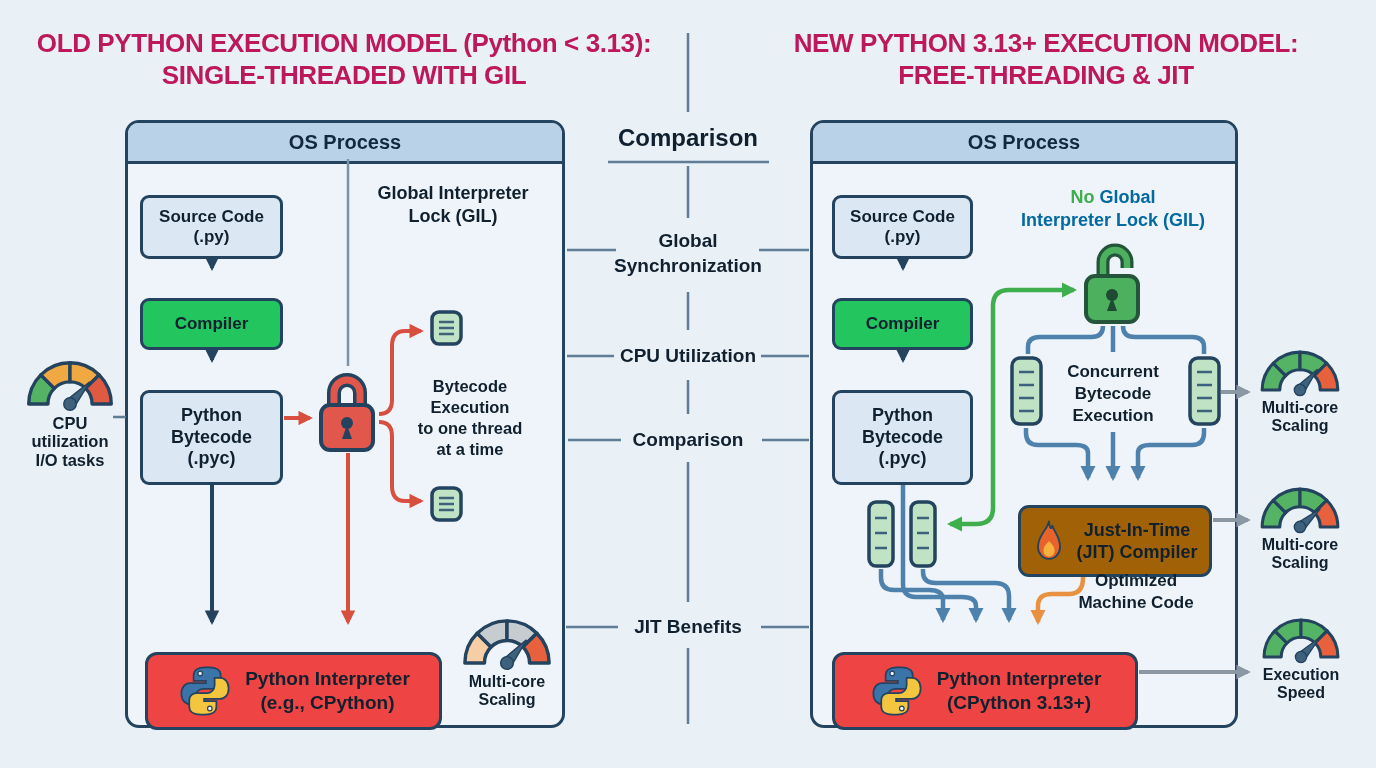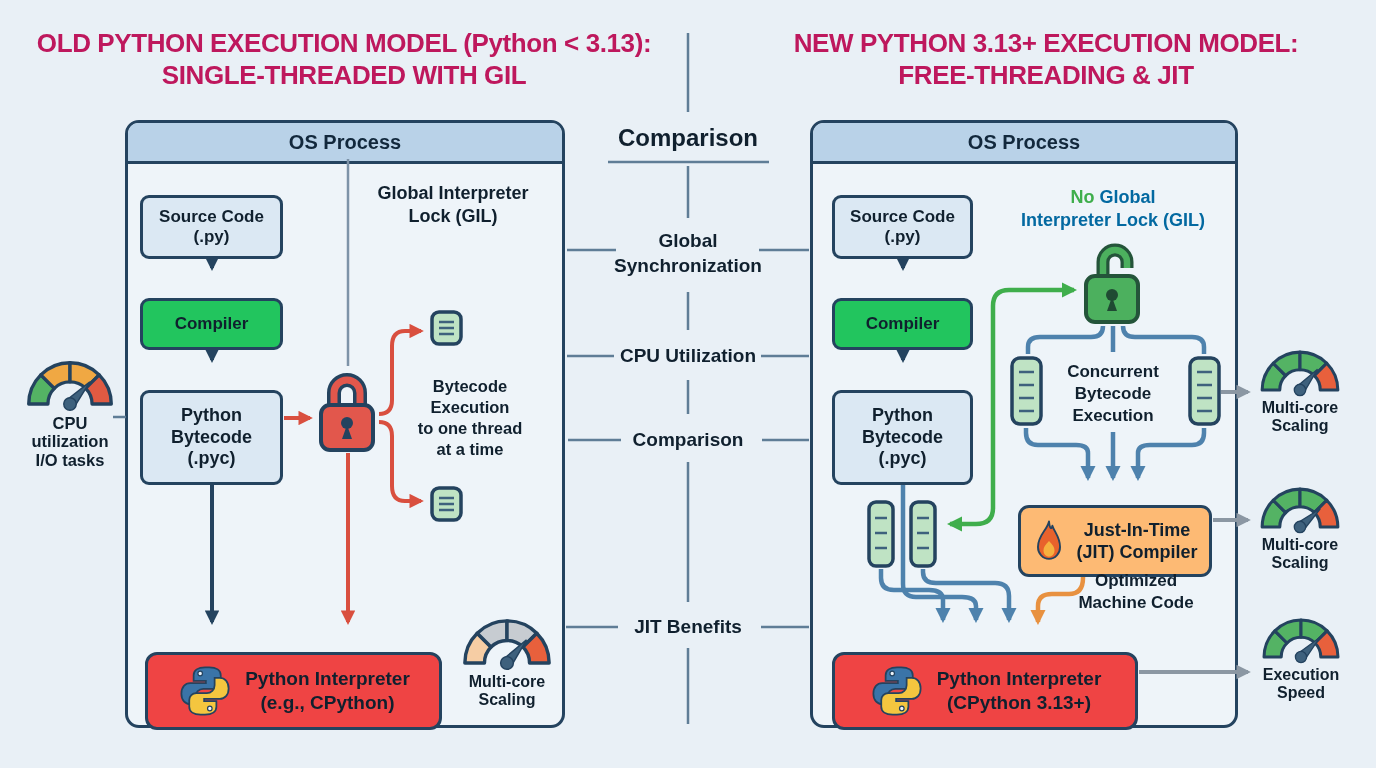--- a/index.html
+++ b/index.html
@@ -5,21 +5,21 @@
   html,body{margin:0;padding:0;}
   body{font-family:"Liberation Sans",sans-serif;background:#e9f0f6;}
   .canvas{position:relative;width:1376px;height:768px;background:#e9f0f6;overflow:hidden;}
   .overlay{position:absolute;left:0;top:0;z-index:2;pointer-events:none;}
   .panel{position:absolute;z-index:1;background:#eef4f9;border:3px solid #24435f;border-radius:14px;box-sizing:border-box;}
   .panel-header{position:absolute;z-index:3;left:0;top:0;right:0;height:38px;background:#b9d2e8;border-bottom:3px solid #24435f;border-radius:10px 10px 0 0;display:flex;align-items:center;justify-content:center;font-size:20px;font-weight:700;color:#12283c;}
   .box{position:absolute;z-index:3;box-sizing:border-box;border:3px solid #24435f;border-radius:9px;display:flex;align-items:center;justify-content:center;text-align:center;font-weight:700;color:#10202e;font-size:17px;line-height:1.2;margin-top:20px;}
   .fill-light{background:#dbe8f3;}
   .fill-mid{background:#22c55e;}
   .fill-interp{background:#ef4444;}
-  .fill-jit{background:#fdba74;}
+  .fill-jit{background:#a16207;}
   .pre{white-space:pre-line;}
   .txt{position:absolute;z-index:3;text-align:center;font-weight:700;color:#10202e;}
   .title{font-size:26px;line-height:1.22;letter-spacing:-0.4px;color:#be185d;}
   .icon{position:absolute;z-index:3;}
   .gauge{position:absolute;z-index:3;text-align:center;}
   .gauge svg{width:100%;display:block;}
   .gauge-label{font-weight:700;font-size:16px;line-height:1.12;color:#10202e;margin-top:2px;}
   .interp-inner{display:flex;align-items:center;justify-content:center;gap:12px;width:100%;}
   .jit-inner{display:flex;align-items:center;justify-content:center;gap:10px;width:100%;}
   .no-green{color:#3fae4c;margin-top:22px;}

